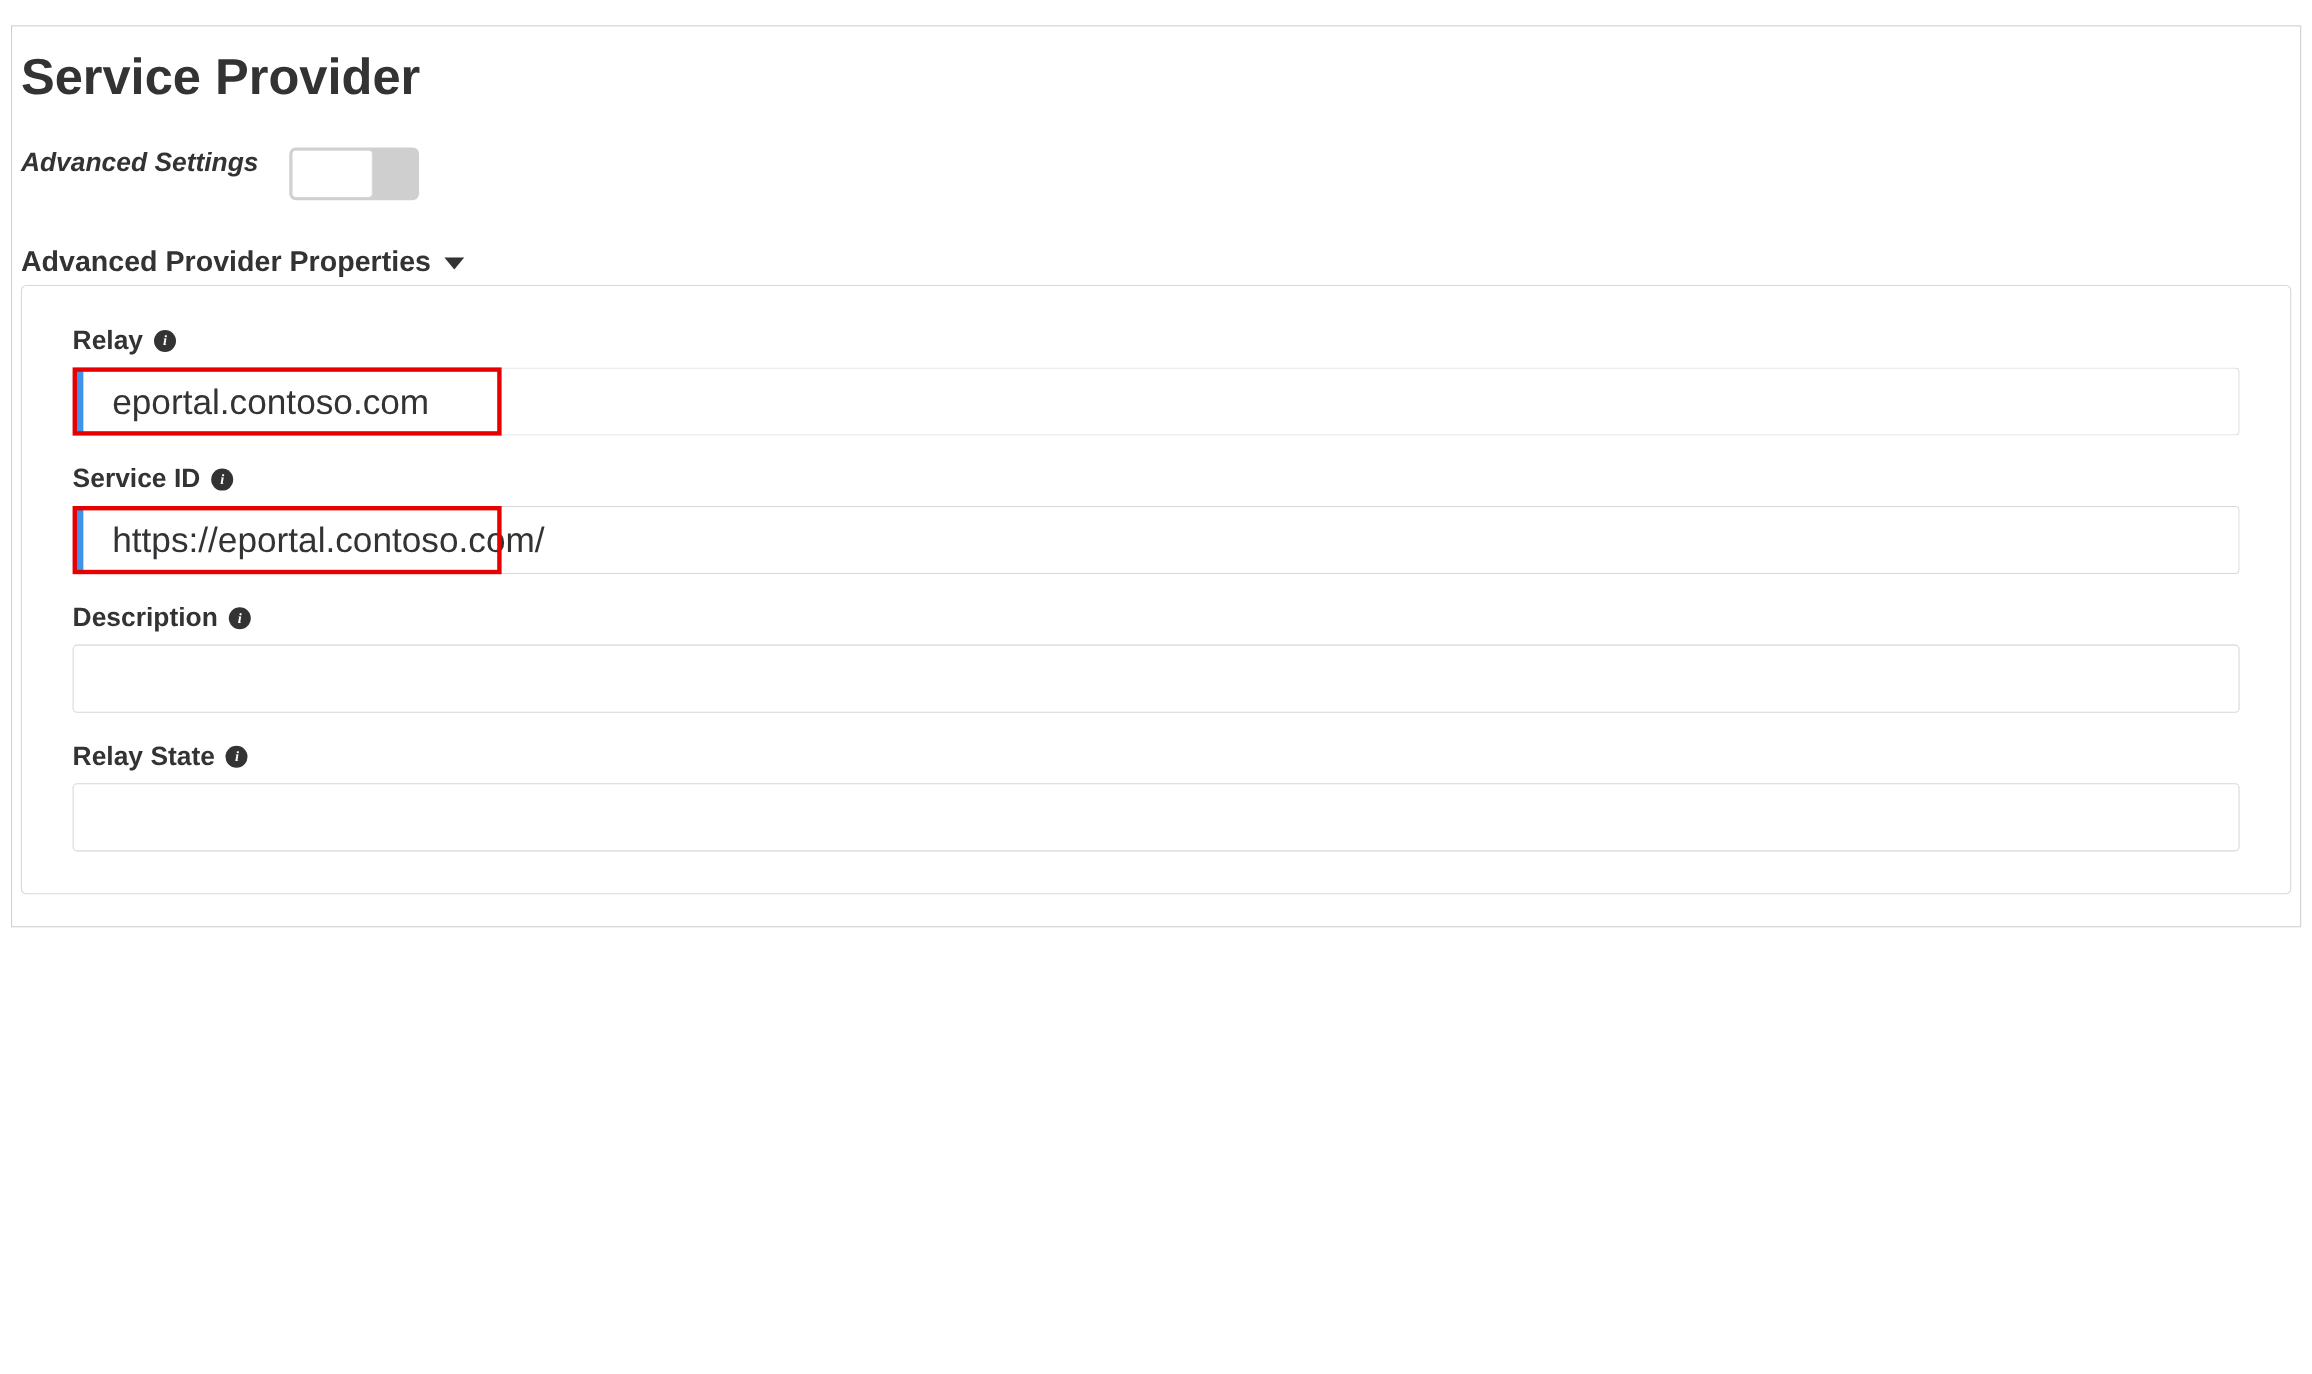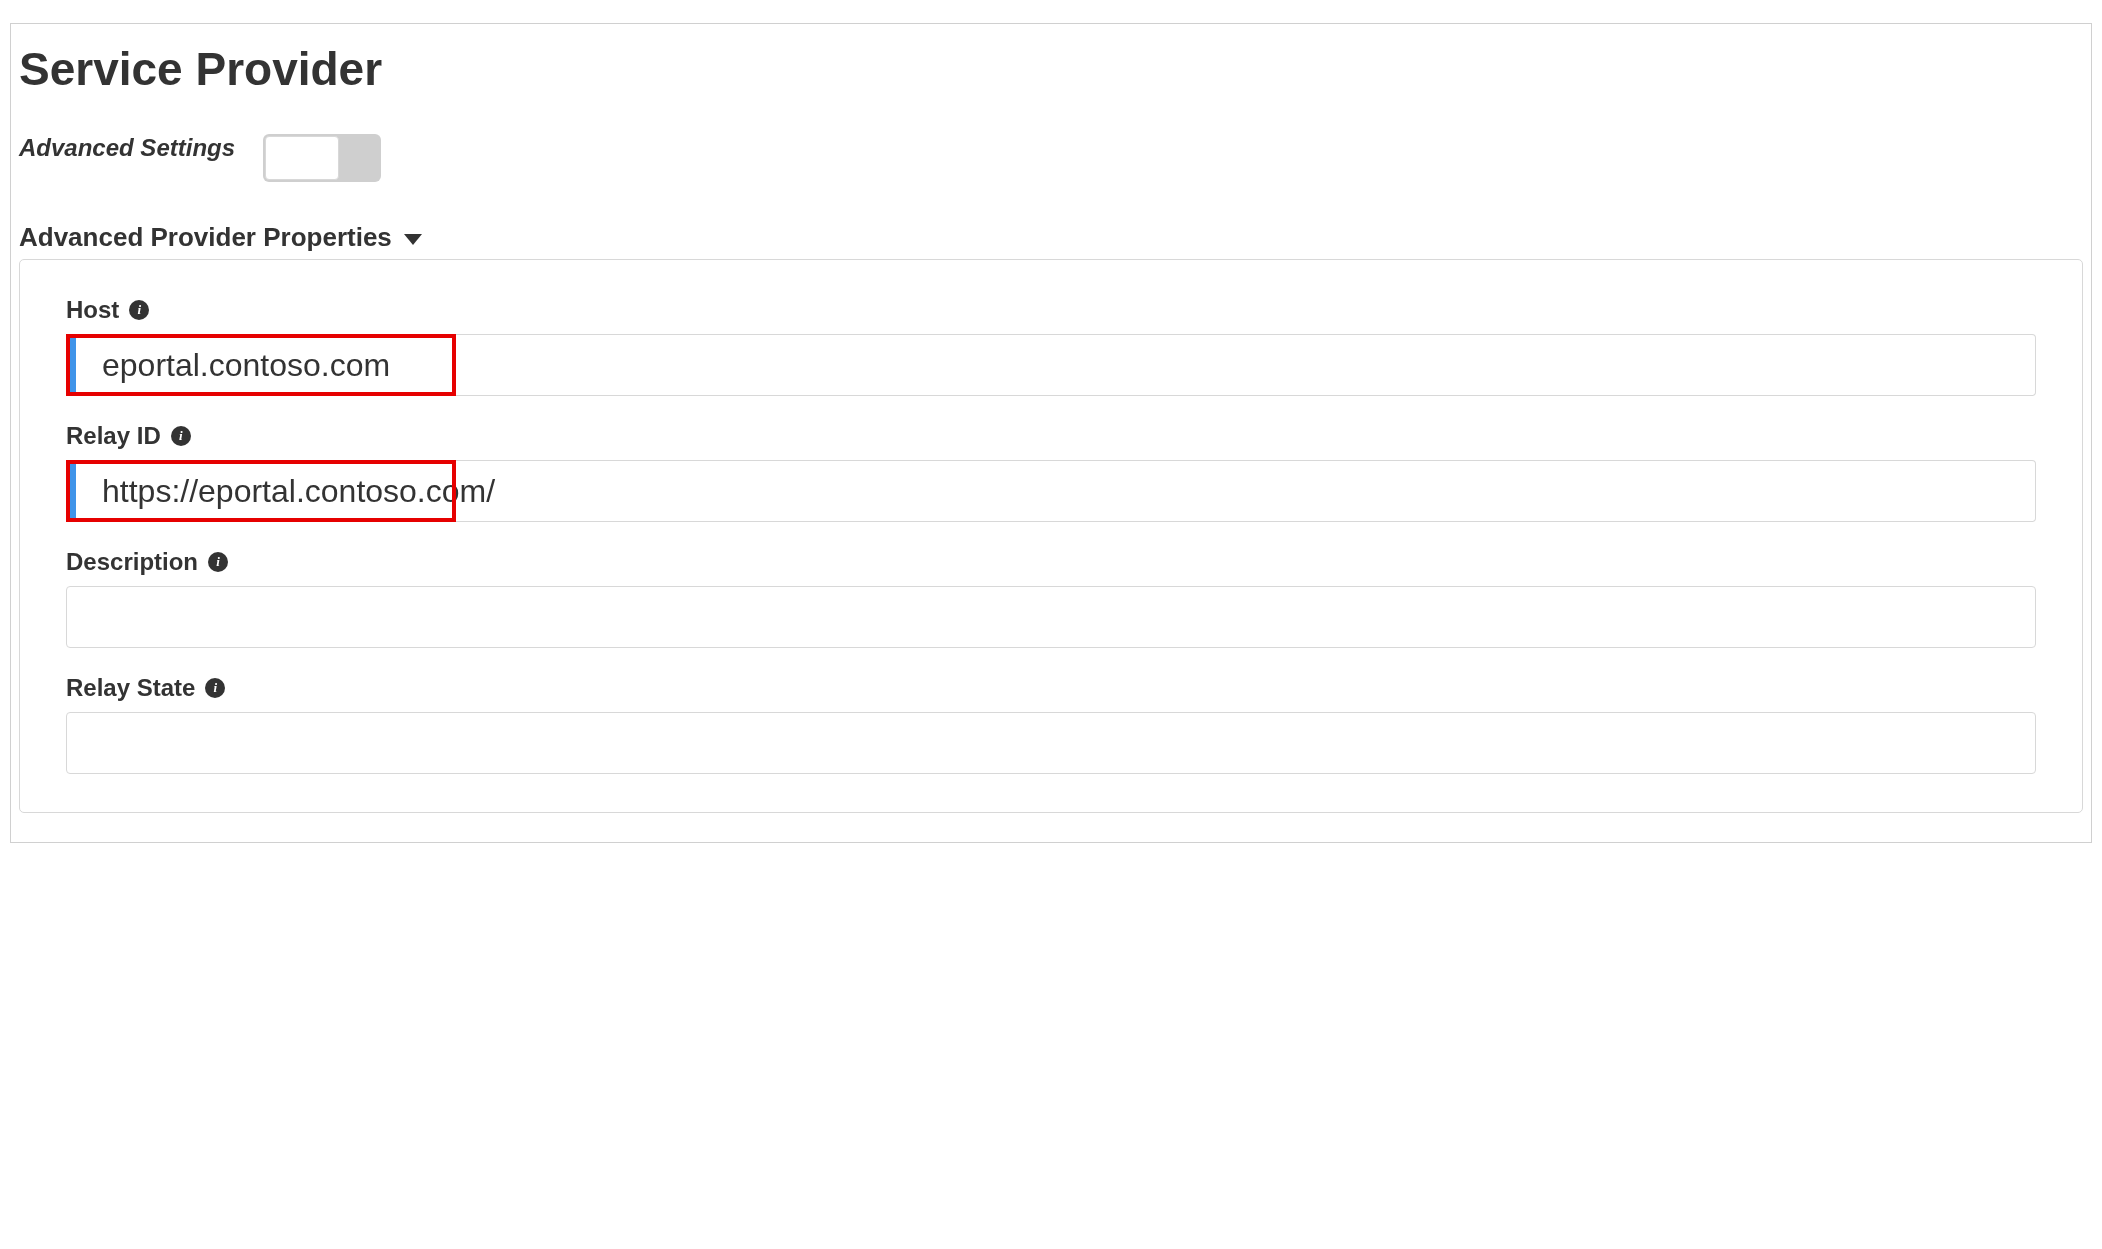--- a/index.html
+++ b/index.html
@@ -156,32 +156,32 @@
 
   <div class="section-header">
     <span class="section-title">Advanced Provider Properties</span>
     <span class="caret-down"></span>
   </div>
 
   <div class="panel">
 
     <div class="field">
       <div class="field-label-row">
-        <span class="field-label">Host</span>
+        <span class="field-label">Relay</span>
         <span class="info-icon">i</span>
       </div>
       <div class="input-wrap has-marker">
         <input type="text" class="text-input" value="eportal.contoso.com" style="">
         <div class="highlight-box"></div>
       </div>
     </div>
 
     <div class="field">
       <div class="field-label-row">
-        <span class="field-label">Relay ID</span>
+        <span class="field-label">Service ID</span>
         <span class="info-icon">i</span>
       </div>
       <div class="input-wrap has-marker">
         <input type="text" class="text-input" value="https://eportal.contoso.com/" style="">
         <div class="highlight-box"></div>
       </div>
     </div>
 
     <div class="field">
       <div class="field-label-row">

